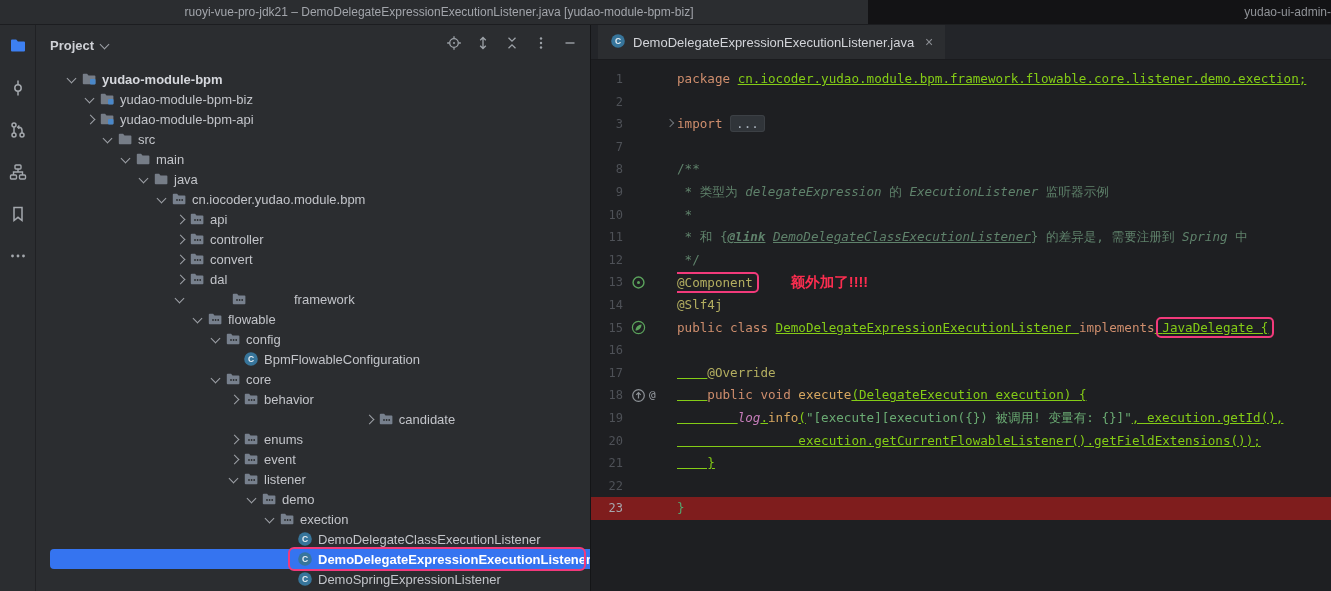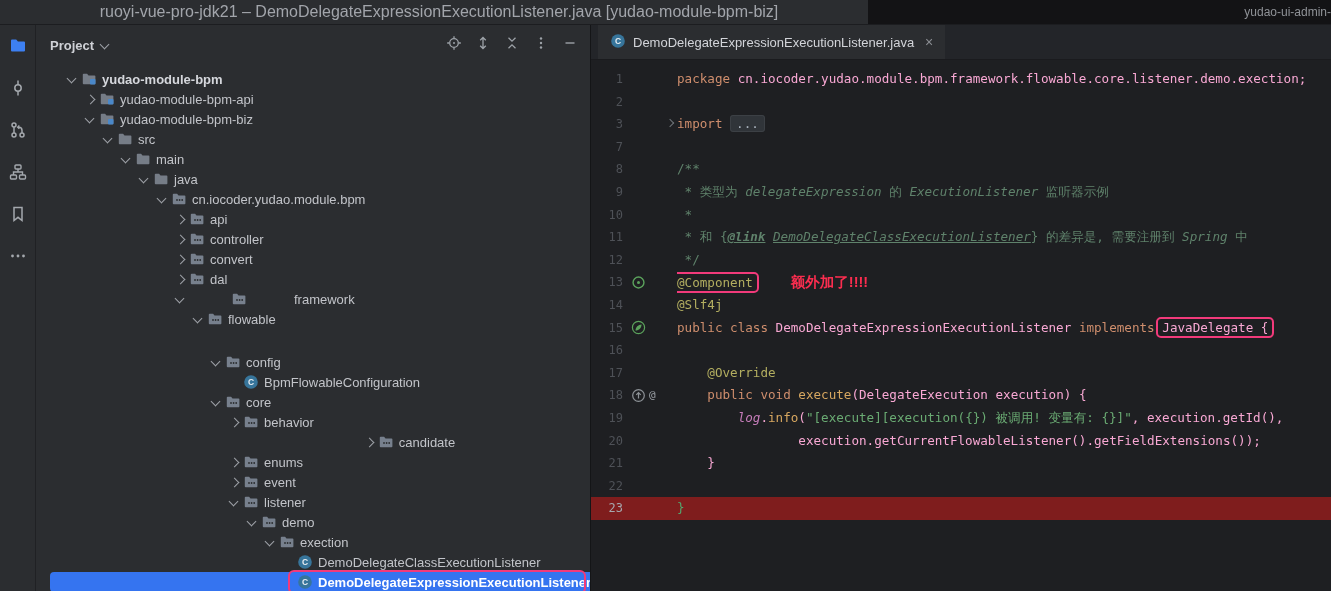--- a/index.html
+++ b/index.html
@@ -1,21 +1,21 @@
 <!DOCTYPE html>
 <html><head>
 <meta charset="utf-8">
 <style>
   * { margin:0; padding:0; box-sizing:border-box; }
   html,body{width:1331px;height:591px;overflow:hidden;background:#1E1F22;font-family:"Liberation Sans",sans-serif;}
 
   
   .titlebar{height:25px;display:flex;background:#2B2D30;border-bottom:1px solid #1C1D20;}
   .tb-left{width:868px;display:flex;align-items:center;justify-content:center;overflow:hidden;}
-  .tb-left span{color:#A2A5AB;font-size:16px;white-space:nowrap;padding-left:10px;}
+  .tb-left span{color:#A2A5AB;font-size:12px;white-space:nowrap;padding-left:10px;}
   .tb-right{flex:1;background:#131315;display:flex;align-items:center;justify-content:flex-end;overflow:hidden;}
   .tb-right span{color:#8F9297;font-size:12px;white-space:nowrap;}
 
   .main{display:flex;height:566px;}
 
   
   .activitybar{width:36px;background:#2B2D30;border-right:1px solid #202124;display:flex;flex-direction:column;align-items:center;padding-top:9px;gap:14px;flex:none;}
   .ab-item{width:28px;height:28px;display:flex;align-items:center;justify-content:center;border-radius:4px;cursor:pointer;}
 
   
@@ -50,21 +50,21 @@
   .cl{display:flex;height:22.6px;line-height:22.6px;white-space:pre;}
   .cl.current{background:#7f1d1d;}
   .ln{width:32px;text-align:right;color:#4E5157;flex:none;font-size:12px;}
   .cl.current .ln{color:#A6A8AD;}
   .gut{width:54px;flex:none;display:flex;align-items:center;padding-left:8px;gap:3px;position:relative;}
   .fold-chev{position:absolute;right:4px;top:50%;margin-top:-4px;width:6px;height:6px;border-right:1.4px solid #6E7479;border-top:1.4px solid #6E7479;transform:rotate(45deg);}
   .code{flex:1;white-space:pre;overflow:hidden;}
   .gut-at{color:#9DA2A8;font-size:11px;font-family:"DejaVu Sans Mono",monospace;}
 
   .tk-kw{color:#CF8E6D;}
-  .tk-pl{color:#f9a8d4;}
+  .tk-pl{color:#84cc16;text-decoration:underline;}
   .tk-doc{color:#5F826B;}
   .tk-docI{color:#5F826B;font-style:italic;}
   .tk-docTag{color:#5F826B;font-weight:bold;font-style:italic;text-decoration:underline;}
   .tk-docRef{color:#5F826B;font-style:italic;text-decoration:underline;}
   .tk-ann{color:#B3AE60;text-align:center;}
   .tk-str{color:#6AAB73;}
   .tk-meth{color:#D7A760;}
   .tk-field{color:#C77DBB;font-style:italic;}
   .tk-brace{color:#52A86F;}
   .tk-fold{color:#A9B2BC;background:#303439;border:1px solid #3C4045;border-radius:3px;padding:0 5px;}
@@ -171,38 +171,38 @@
           <span class="chev open"></span>
           <span class="ticon">
             <svg width="16" height="16" viewBox="0 0 16 16">
               <path d="M1.8 3.6 a0.9 0.9 0 0 1 0.9 -0.9 h3.4 l1.4 1.7 h6 a0.9 0.9 0 0 1 0.9 0.9 v7 a0.9 0.9 0 0 1 -0.9 0.9 H2.7 a0.9 0.9 0 0 1 -0.9 -0.9 z" fill="#767D87"></path>
               <rect x="9" y="8" width="5.5" height="5.5" rx="1" fill="#4A88C9"></rect>
             </svg>
           </span>
           <span class="tlabel">yudao-module-bpm</span>
         </div>
         <div class="tree-row" style="padding-left: 46px;">
-          <span class="chev closed"></span>
+          <span class="chev open"></span>
           <span class="ticon">
             <svg width="16" height="16" viewBox="0 0 16 16">
               <path d="M1.8 3.6 a0.9 0.9 0 0 1 0.9 -0.9 h3.4 l1.4 1.7 h6 a0.9 0.9 0 0 1 0.9 0.9 v7 a0.9 0.9 0 0 1 -0.9 0.9 H2.7 a0.9 0.9 0 0 1 -0.9 -0.9 z" fill="#767D87"></path>
               <rect x="9" y="8" width="5.5" height="5.5" rx="1" fill="#4A88C9"></rect>
             </svg>
           </span>
-          <span class="tlabel">yudao-module-bpm-api</span>
+          <span class="tlabel">yudao-module-bpm-biz</span>
         </div>
         <div class="tree-row" style="padding-left: 46px;">
-          <span class="chev open"></span>
+          <span class="chev closed"></span>
           <span class="ticon">
             <svg width="16" height="16" viewBox="0 0 16 16">
               <path d="M1.8 3.6 a0.9 0.9 0 0 1 0.9 -0.9 h3.4 l1.4 1.7 h6 a0.9 0.9 0 0 1 0.9 0.9 v7 a0.9 0.9 0 0 1 -0.9 0.9 H2.7 a0.9 0.9 0 0 1 -0.9 -0.9 z" fill="#767D87"></path>
               <rect x="9" y="8" width="5.5" height="5.5" rx="1" fill="#4A88C9"></rect>
             </svg>
           </span>
-          <span class="tlabel">yudao-module-bpm-biz</span>
+          <span class="tlabel">yudao-module-bpm-api</span>
         </div>
         <div class="tree-row" style="padding-left: 64px;">
           <span class="chev open"></span>
           <span class="ticon">
             <svg width="16" height="16" viewBox="0 0 16 16">
               <path d="M1.8 3.6 a0.9 0.9 0 0 1 0.9 -0.9 h3.4 l1.4 1.7 h6 a0.9 0.9 0 0 1 0.9 0.9 v7 a0.9 0.9 0 0 1 -0.9 0.9 H2.7 a0.9 0.9 0 0 1 -0.9 -0.9 z" fill="#767D87"></path>
             </svg>
           </span>
           <span class="tlabel">src</span>
         </div>
@@ -301,21 +301,21 @@
           <span class="ticon">
             <svg width="16" height="16" viewBox="0 0 16 16">
               <path d="M1.8 3.6 a0.9 0.9 0 0 1 0.9 -0.9 h3.4 l1.4 1.7 h6 a0.9 0.9 0 0 1 0.9 0.9 v7 a0.9 0.9 0 0 1 -0.9 0.9 H2.7 a0.9 0.9 0 0 1 -0.9 -0.9 z" fill="#77808D"></path>
               <circle cx="6" cy="9" r="0.9" fill="#2B2D30"></circle>
               <circle cx="8.6" cy="9" r="0.9" fill="#2B2D30"></circle>
               <circle cx="11.2" cy="9" r="0.9" fill="#2B2D30"></circle>
             </svg>
           </span>
           <span class="tlabel">flowable</span>
         </div>
-        <div class="tree-row" style="padding-left: 172px; margin-top: 23px;">
+        <div class="tree-row" style="padding-left: 172px;">
           <span class="chev open"></span>
           <span class="ticon">
             <svg width="16" height="16" viewBox="0 0 16 16">
               <path d="M1.8 3.6 a0.9 0.9 0 0 1 0.9 -0.9 h3.4 l1.4 1.7 h6 a0.9 0.9 0 0 1 0.9 0.9 v7 a0.9 0.9 0 0 1 -0.9 0.9 H2.7 a0.9 0.9 0 0 1 -0.9 -0.9 z" fill="#77808D"></path>
               <circle cx="6" cy="9" r="0.9" fill="#2B2D30"></circle>
               <circle cx="8.6" cy="9" r="0.9" fill="#2B2D30"></circle>
               <circle cx="11.2" cy="9" r="0.9" fill="#2B2D30"></circle>
             </svg>
           </span>
           <span class="tlabel">config</span>

